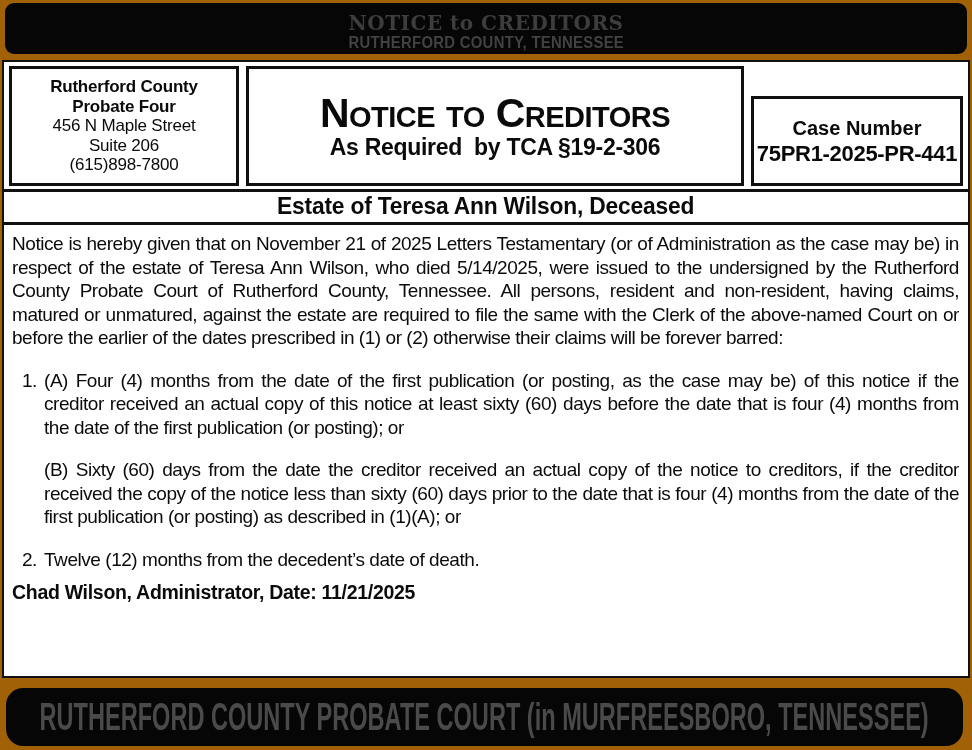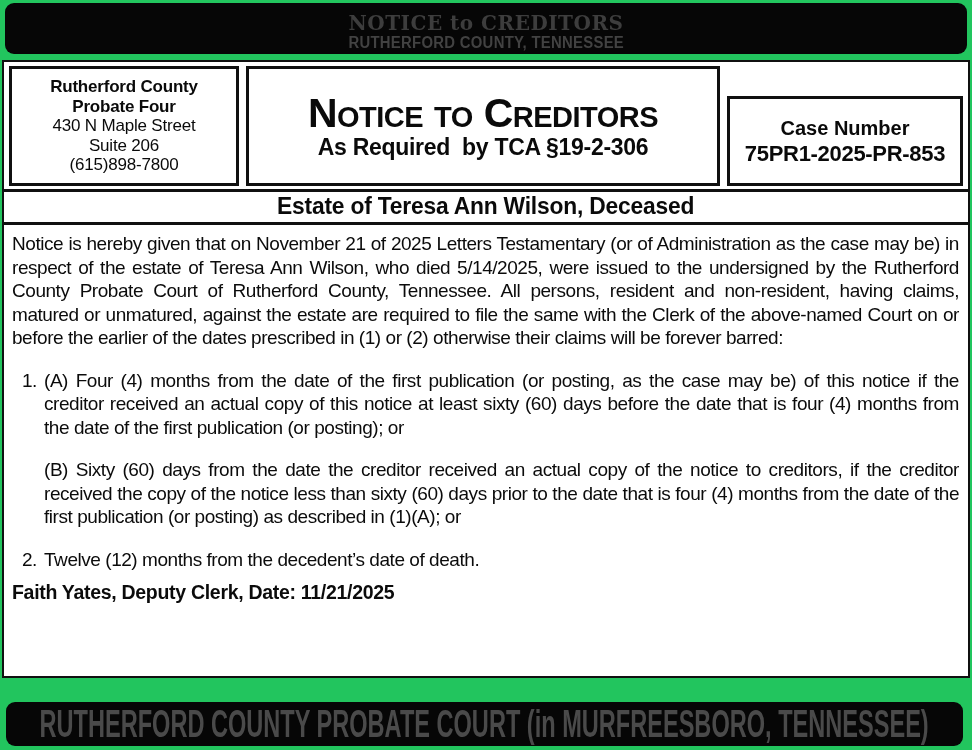--- a/index.html
+++ b/index.html
@@ -1,17 +1,17 @@
 <!DOCTYPE html>
 <html lang="en"><head>
 <meta charset="utf-8">
 <style>
   * { margin:0; padding:0; box-sizing:border-box; }
   html,body { width:972px; height:750px; background:#ffffff; font-family:"Liberation Sans", sans-serif; }
-  .page { position:relative; width:972px; height:750px; background:#22c55e; overflow:hidden; }
+  .page { position:relative; width:972px; height:750px; background:#a16207; overflow:hidden; }
 
   
   .top-banner {
     position:absolute; left:5px; top:3px; right:5px; height:51px;
     background:#060606; border-radius:9px;
     display:flex; flex-direction:column; align-items:center; justify-content:flex-end;
     padding-bottom:3px;
   }
   .top-banner .bar-title {
     font-family:"DejaVu Serif", serif; font-weight:700;
@@ -34,21 +34,21 @@
   .court-box .bold { font-weight:700; }
   .title-box { flex:1; }
   .title-box .main-title {
     font-variant:small-caps; font-weight:700; font-size:41px; line-height:42px;
     letter-spacing:-0.5px; color:#0a0a0a;
   }
   .title-box .sub-title {
     font-weight:700; font-size:23px; line-height:26px; color:#0a0a0a;
     white-space:pre-wrap; letter-spacing:-0.3px;
   }
-  .case-box { width:236px; color:#0a0a0a;margin-top:30px; }
+  .case-box { width:212px; color:#0a0a0a;margin-top:30px; }
   .case-box .case-label { font-weight:700; font-size:20px; line-height:25px; }
   .case-box .case-number { font-weight:700; font-size:22px; line-height:26px; letter-spacing:-0.3px; }
 
   .estate-bar {
     margin-top:3px; border-top:3px solid #101010; border-bottom:3px solid #101010;
     text-align:center; padding:0 0 3px 0;
   }
   .estate-bar .estate-text {
     display:inline-block; font-weight:700; font-size:24px; line-height:27px;
     color:#0a0a0a; transform:scaleX(0.95); letter-spacing:-0.2px;
@@ -62,22 +62,22 @@
   }
   .doc-body .b { font-weight:400; }
   .list-item { position:relative; padding-left:32px; margin-top:19px; }
   .list-item .marker { position:absolute; left:10px; top:0; }
   .list-item p { margin:12px 0 19px 0; text-align:justify; }
   .list-item.last p { margin-bottom:0; }
   .signatures { margin-top:9px; font-weight:700; font-size:19.5px; line-height:25px; letter-spacing:-0.3px; text-align:left; }
 
   
   .footer-banner {
-    position:absolute; left:6px; right:9px; bottom:4px; height:44px;
-    background:#060606; border-radius:9px;
+    position:absolute; left:6px; right:9px; bottom:4px; height:58px;
+    background:#060606; border-radius:17px;
     display:flex; align-items:center; justify-content:center; overflow:hidden;
   }
   .footer-banner .footer-text {
     font-weight:700; font-size:38px; color:#4a4a4a;
     white-space:nowrap; transform:scaleX(0.62); letter-spacing:0;
   }
 </style>
 </head>
 <body>
 
@@ -88,33 +88,33 @@
     <div class="bar-subtitle">RUTHERFORD COUNTY, TENNESSEE</div>
   </div>
 
   <div class="doc-frame">
 
     <div class="header-row">
 
       <div class="hdr-box court-box">
         <div class="bold">Rutherford County</div>
         <div class="bold">Probate Four</div>
-        <div>430 N Maple Street</div>
+        <div>456 N Maple Street</div>
         <div>Suite 206</div>
         <div>(615)898-7800</div>
       </div>
 
       <div class="hdr-box title-box">
         <div class="main-title">Notice to Creditors</div>
         <div class="sub-title">As Required  by TCA §19-2-306</div>
       </div>
 
       <div class="hdr-box case-box">
         <div class="case-label">Case Number</div>
-        <div class="case-number">75PR1-2025-PR-853</div>
+        <div class="case-number">75PR1-2025-PR-441</div>
       </div>
 
     </div>
 
     <div class="estate-bar">
       <span class="estate-text">Estate of Teresa Ann Wilson, Deceased</span>
     </div>
 
     <div class="doc-body">
 
@@ -125,21 +125,21 @@
         <p>(A) Four (4) months from the date of the first publication (or posting, as the case may be) of this notice if the creditor received an actual copy of this notice at least sixty (60) days before the date that is four (4) months from the date of the first publication (or posting); or</p>
         <p>(B) Sixty (60) days from the date the creditor received an actual copy of the notice to creditors,  if the creditor received the copy of the notice less than sixty (60) days prior to the date that is four (4) months from the date of the first publication (or posting) as described in (1)(A); or</p>
       </div>
 
       <div class="list-item last">
         <span class="marker">2.</span>
         <p>Twelve (12) months from the decedent’s date of death.</p>
       </div>
 
       <div class="signatures">
-        <div>Faith Yates, Deputy Clerk, Date: 11/21/2025</div>
+        <div>Chad Wilson, Administrator, Date: 11/21/2025</div>
       </div>
 
     </div>
 
   </div>
 
   <div class="footer-banner">
     <span class="footer-text">RUTHERFORD COUNTY PROBATE COURT (in MURFREESBORO, TENNESSEE)</span>
   </div>
 

